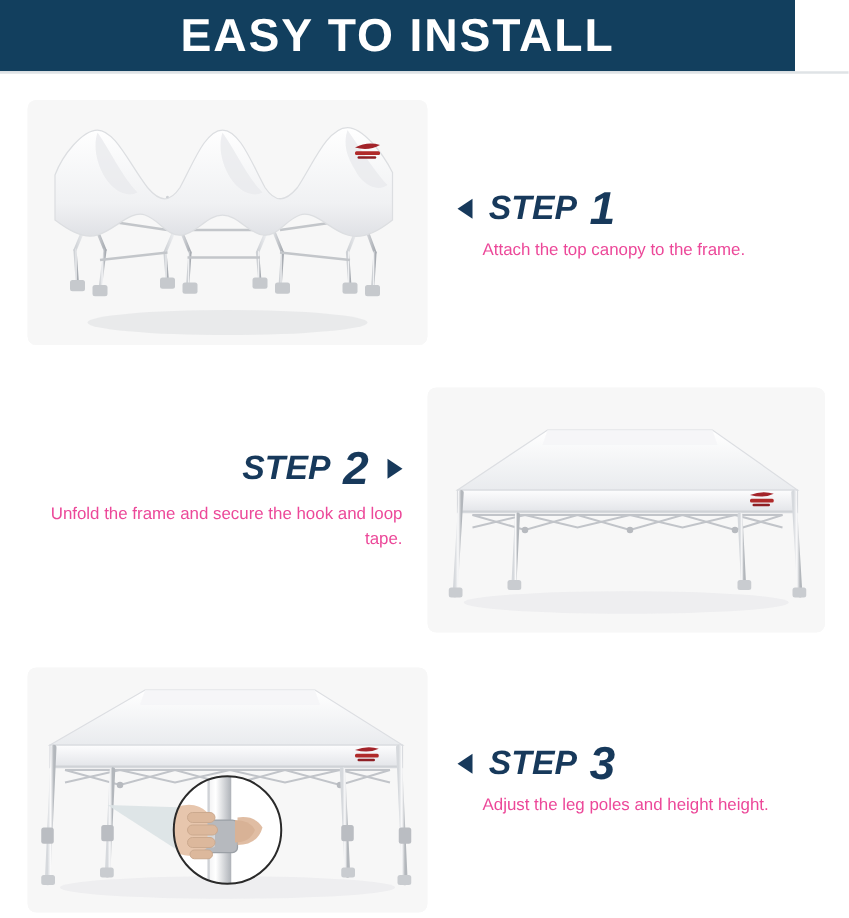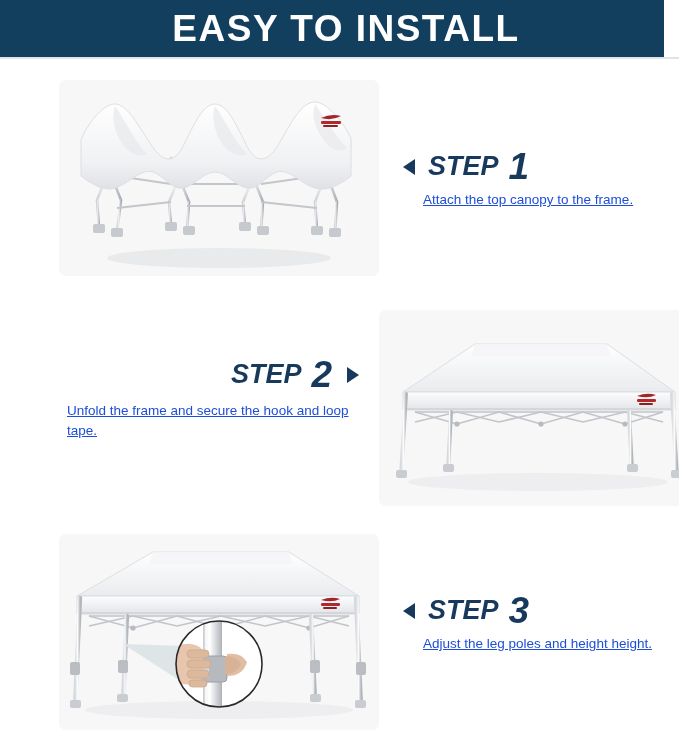--- a/index.html
+++ b/index.html
@@ -7,36 +7,36 @@
     width:679px;height:734px;
     background:#ffffff;
     font-family:"Liberation Sans","DejaVu Sans",sans-serif;
     overflow:hidden;
     position:relative;
   }
   
   .header-banner{
     position:absolute;left:0;top:0;width:636px;height:57px;
     background:#123f5e;
-    display:flex;align-items:center;justify-content:center;padding-left:28px;
+    display:flex;align-items:center;justify-content:center;
   }
   .header-title{
     color:#ffffff;
     font-size:37px;
     font-weight:bold;
     letter-spacing:1.5px;
     font-family:"Liberation Sans","DejaVu Sans",sans-serif;
     white-space:nowrap;
   }
   .header-rule{
     position:absolute;left:0;top:57px;width:679px;height:2px;background:#dfe3e6;
   }
 
   
-  .step-row{position:absolute;left:0;width:630px;margin-left:37px;}
+  .step-row{position:absolute;left:0;width:630px;}
   .panel{
     position:absolute;
     background:#f7f7f7;
     border-radius:7px;
     overflow:hidden;
   }
   .text-block{position:absolute;}
   .step-head{
     display:flex;align-items:center;gap:8px;
     color:#17395b;
@@ -60,24 +60,23 @@
   .tri-left{
     border-top:8px solid transparent;border-bottom:8px solid transparent;
     border-right:12px solid #17395b;margin-right:5px;
   }
   .tri-right{
     border-top:8px solid transparent;border-bottom:8px solid transparent;
     border-left:12px solid #17395b;margin-left:7px;
   }
   .step-desc{
     margin-top:7px;
-    color:#1d4ed8;
+    color:#ec4899;
     font-size:13.5px;
     line-height:1.45;
-    text-decoration:underline;
   }
 
   
   .panel svg{display:block;width:100%;height:100%;}
 </style>
 </head>
 <body>
 
 <div class="header-banner">
   <div class="header-title">EASY TO INSTALL</div>
@@ -247,21 +246,21 @@
       </g>
     </svg>
   </div>
 
   <div class="text-block" style="left:30px;top:358px;width:292px;">
     <div class="step-head right">
       <span class="step-word">STEP</span>
       <span class="step-num">2</span>
       <span class="tri tri-right"></span>
     </div>
-    <div class="step-desc" style="margin-top:10px;">Unfold the frame and secure the hook and loop tape.</div>
+    <div class="step-desc" style="margin-top:10px;text-align:right;">Unfold the frame and secure the hook and loop tape.</div>
   </div>
 </div>
 
 <div class="step-row" style="top:0;height:300px;">
 
   <div class="panel" style="left:22px;top:534px;width:320px;height:196px;">
     <svg viewBox="0 0 320 196" xmlns="http://www.w3.org/2000/svg">
       <defs>
         <linearGradient id="roof3" x1="0" y1="0" x2="0" y2="1">
           <stop offset="0%" stop-color="#ffffff"></stop>

